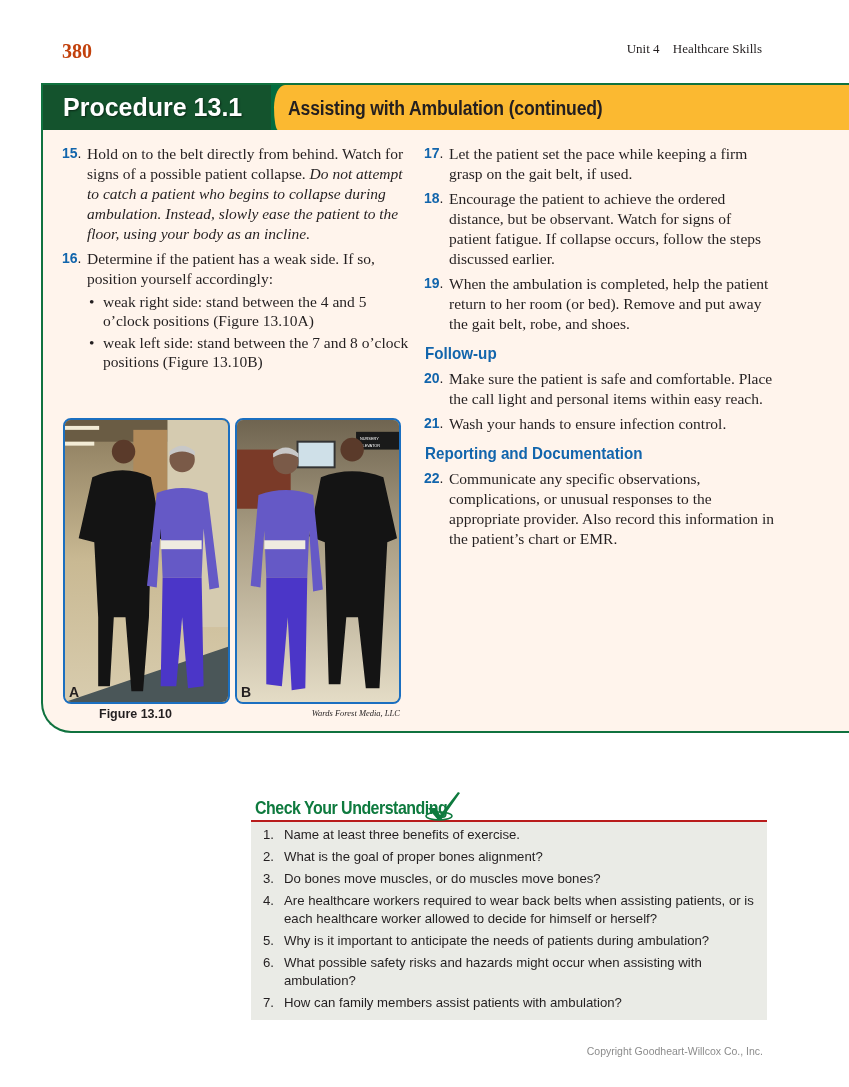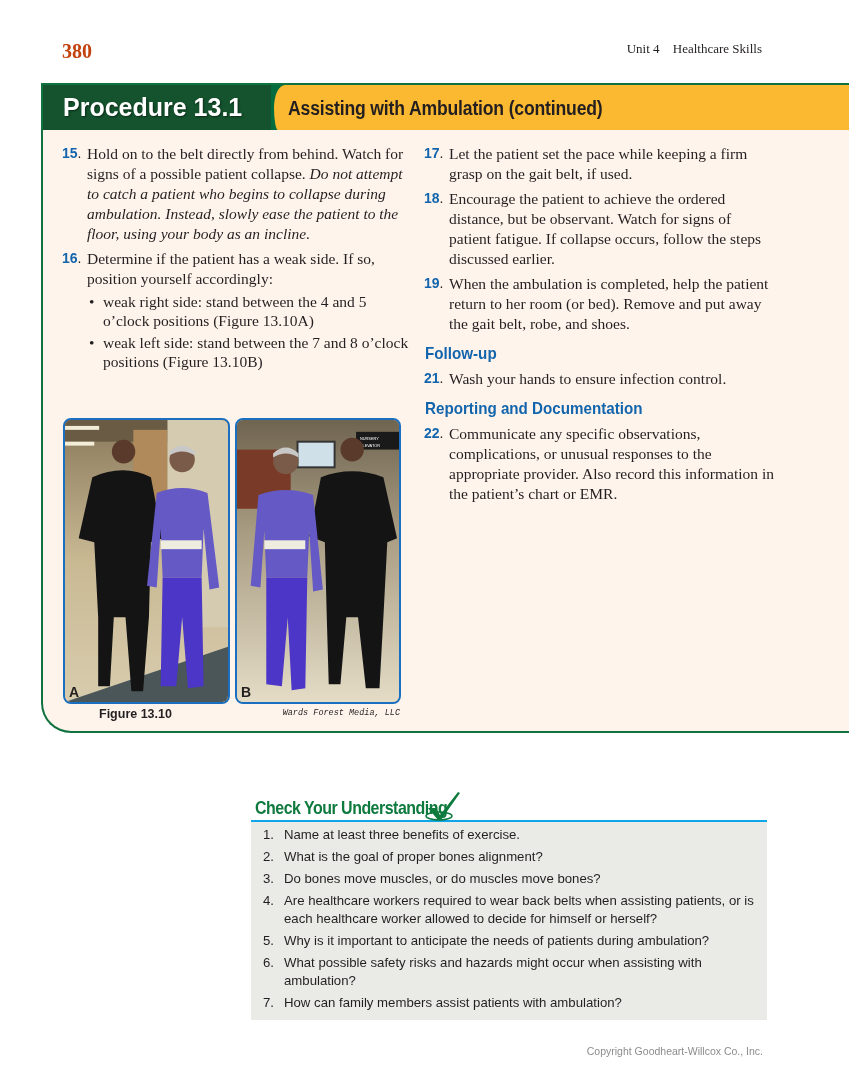--- a/index.html
+++ b/index.html
@@ -63,28 +63,28 @@
   .photo-b { left: 172px; width: 166px; }
   .photo-label {
     position: absolute; left: 4px; bottom: 2px; font-family: "Liberation Sans", sans-serif; font-weight: bold;
     font-size: 14px; color: #231f20;
   }
   .fig-caption {
     position: absolute; left: 0; top: 289px; font-family: "Liberation Sans", sans-serif; font-weight: bold;
     font-size: 12.5px; color: #231f20; margin-left: 36px;
   }
   .fig-credit {
-    position: absolute; right: 3px; top: 290px; font-family: Liberation Mono, monospace; font-style: italic;
+    position: absolute; right: 3px; top: 290px; font-family: Liberation Serif, serif; font-style: italic;
     font-size: 8.5px; color: #231f20; margin-left: 29px;
   }
 
   .cyu { position: absolute; left: 251px; top: 790px; width: 516px; }
   .cyu-heading {
     font-family: "Liberation Sans", sans-serif; font-weight: bold; font-size: 19px; color: #0e7a3e;
-    height: 30px; line-height: 36px; padding-left: 4px; border-bottom: 2px solid #0ea5e9;
+    height: 30px; line-height: 36px; padding-left: 4px; border-bottom: 2px solid #b91c1c;
     position: relative; letter-spacing: -0.6px;
   }
   .cyu-heading .txt { display: inline-block; transform: scaleX(0.84); transform-origin: left center; }
   .check-icon { position: absolute; left: 171px; top: 0; width: 48px; height: 32px; }
   .cyu-list { background: #eaebe6; padding: 4px 0 4px 0; margin: 0; list-style: none; }
   .cyu-list li {
     position: relative; padding-left: 33px; font-family: "Liberation Sans", sans-serif; font-size: 13.2px;
     line-height: 18px; color: #231f20; margin-bottom: 4px; padding-right: 10px;
   }
   .cyu-list li .qn { position: absolute; left: 12px; top: 0; }
@@ -133,20 +133,24 @@
   <div class="step">
     <span class="step-num"><span>18</span><span class="dot">.</span></span>
     <span class="step-text">Encourage the patient to achieve the ordered distance, but be observant. Watch for signs of patient fatigue. If collapse occurs, follow the steps discussed earlier.</span>
   </div>
   <div class="step">
     <span class="step-num"><span>19</span><span class="dot">.</span></span>
     <span class="step-text">When the ambulation is completed, help the patient return to her room (or bed). Remove and put away the gait belt, robe, and shoes.</span>
   </div>
 
   <div class="section-heading">Follow-up</div>
+  <div class="step">
+    <span class="step-num"><span>20</span><span class="dot">.</span></span>
+    <span class="step-text">Make sure the patient is safe and comfortable. Place the call light and personal items within easy reach.</span>
+  </div>
   <div class="step">
     <span class="step-num"><span>21</span><span class="dot">.</span></span>
     <span class="step-text">Wash your hands to ensure infection control.</span>
   </div>
 
   <div class="section-heading">Reporting and Documentation</div>
   <div class="step">
     <span class="step-num"><span>22</span><span class="dot">.</span></span>
     <span class="step-text">Communicate any specific observations, complications, or unusual responses to the appropriate provider. Also record this information in the patient’s chart or EMR.</span>
   </div>

